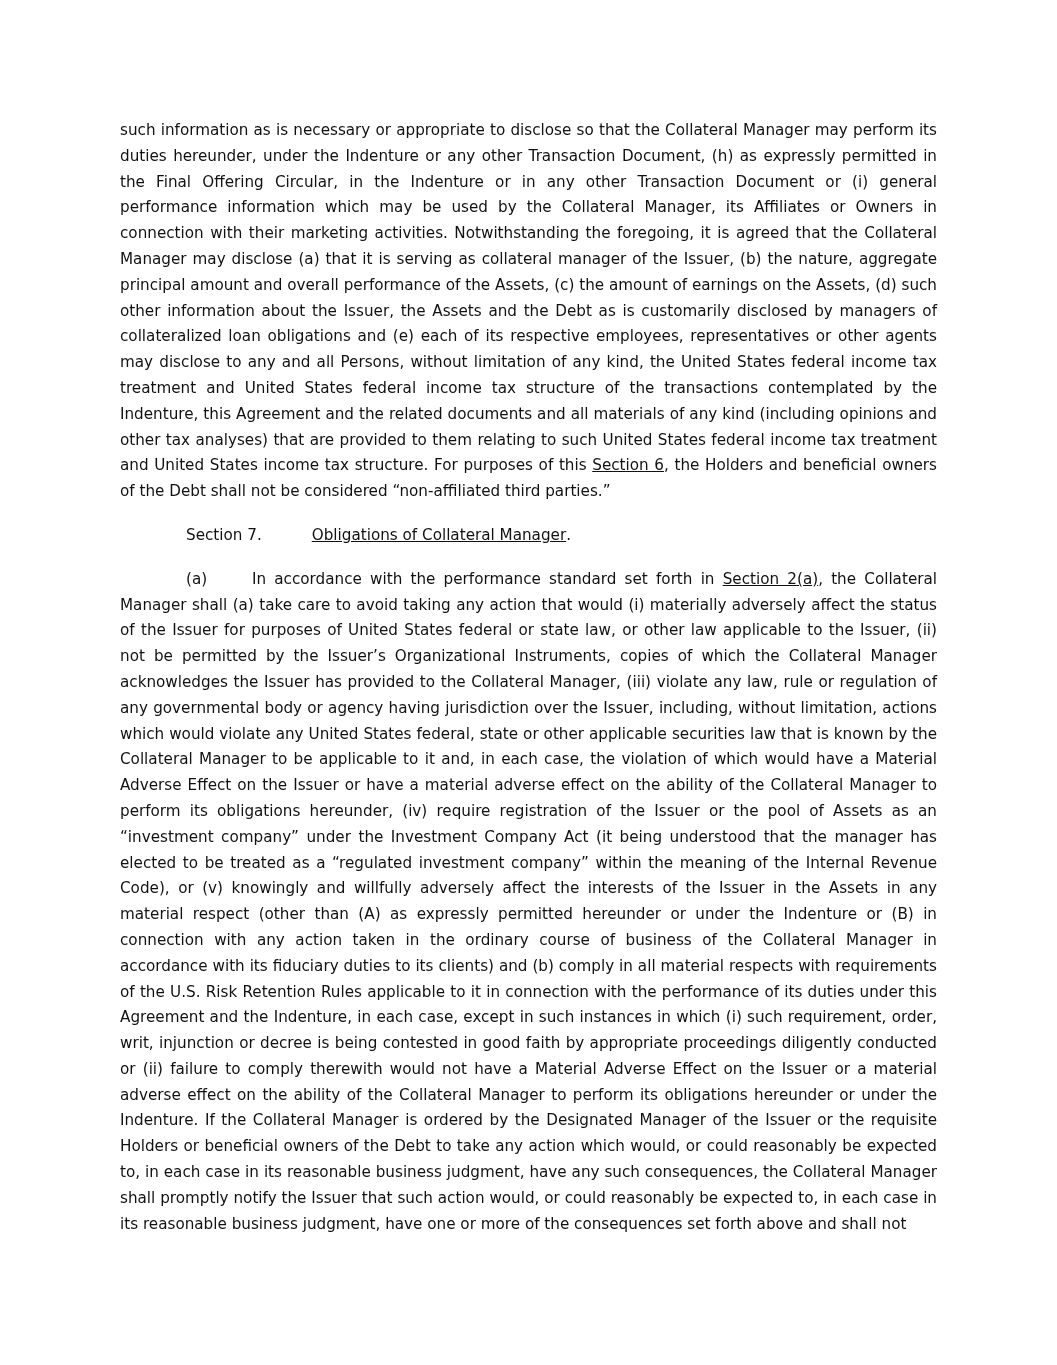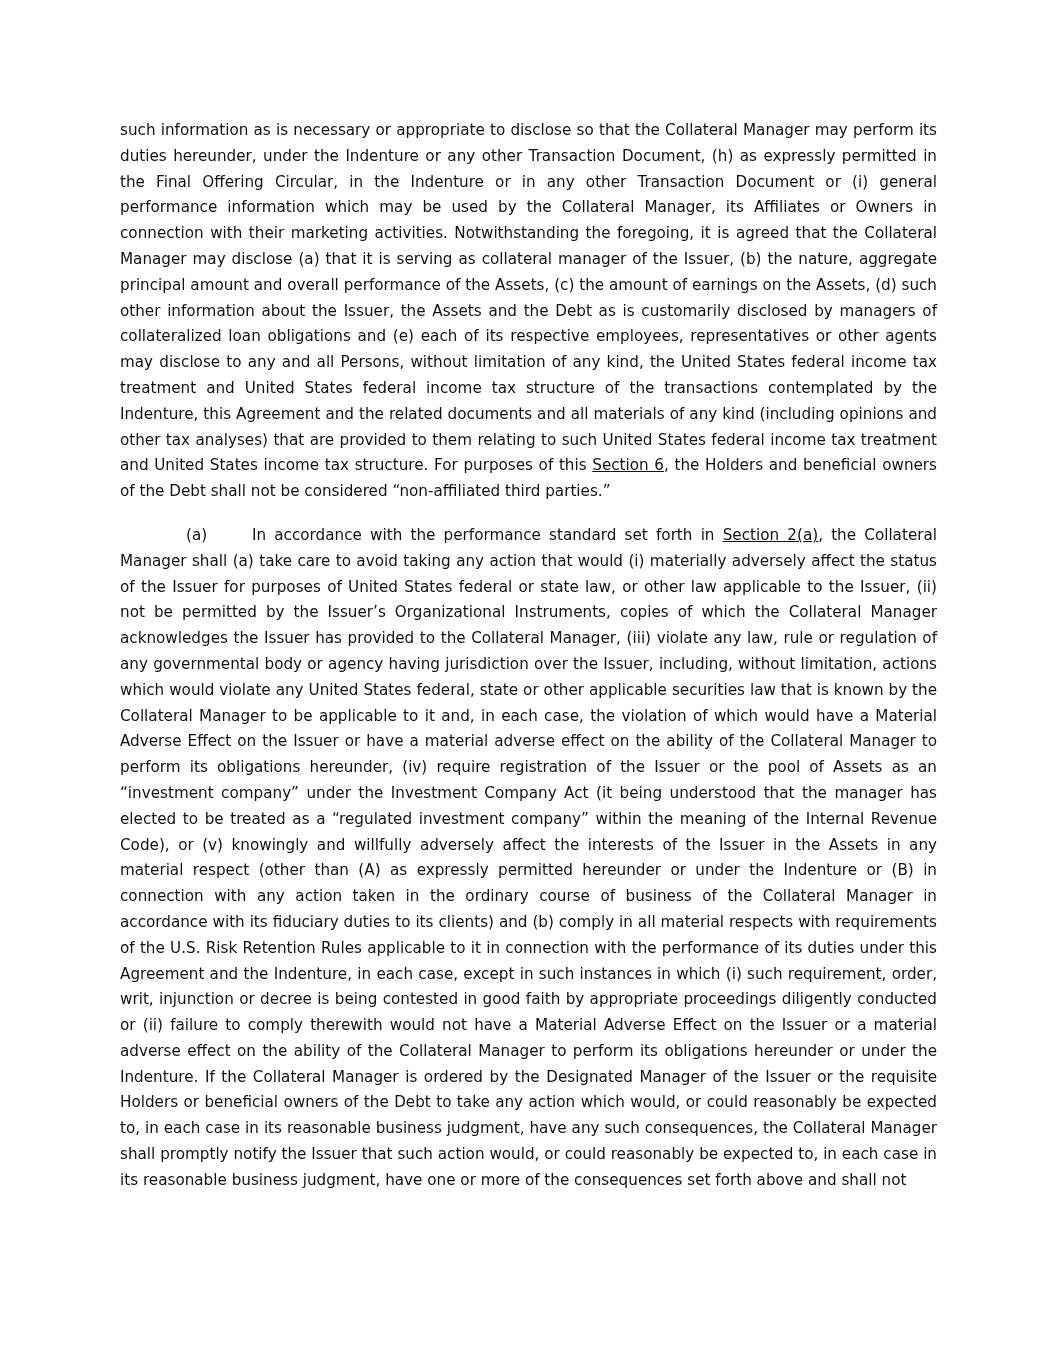--- a/index.html
+++ b/index.html
@@ -65,18 +65,19 @@
 </style>
 </head>
 <body>
 
 <div class="page">
 
   <div class="body-text">
 
     <p class="para"><span>such information as is necessary or appropriate to disclose so that the Collateral Manager may perform its duties hereunder, under the Indenture or any other Transaction Document, (h) as expressly permitted in the Final Offering Circular, in the Indenture or in any other Transaction Document or (i) general performance information which may be used by the Collateral Manager, its Affiliates or Owners in connection with their marketing activities.  Notwithstanding the foregoing, it is agreed that the Collateral Manager may disclose (a) that it is serving as collateral manager of the Issuer, (b) the nature, aggregate principal amount and overall performance of the Assets, (c) the amount of earnings on the Assets, (d) such other information about the Issuer, the Assets and the Debt as is customarily disclosed by managers of collateralized loan obligations and (e) each of its respective employees, representatives or other agents may disclose to any and all Persons, without limitation of any kind, the United States federal income tax treatment and United States federal income tax structure of the transactions contemplated by the Indenture, this Agreement and the related documents and all materials of any kind (including opinions and other tax analyses) that are provided to them relating to such United States federal income tax treatment and United States income tax structure.  For purposes of this </span><span class="u">Section 6</span><span>, the Holders and beneficial owners of the Debt shall not be considered “non-affiliated third parties.”</span></p>
 
+    <p class="para section-heading"><span class="sec-label">Section 7.</span><span class="sec-title">Obligations of Collateral Manager</span><span class="sec-period">.</span></p>
 
     <p class="para"><span class="sub-label">(a)</span><span>In accordance with the performance standard set forth in </span><span class="u">Section 2(a)</span><span>, the Collateral Manager shall (a) take care to avoid taking any action that would (i) materially adversely affect the status of the Issuer for purposes of United States federal or state law, or other law applicable to the Issuer, (ii) not be permitted by the Issuer’s Organizational Instruments, copies of which the Collateral Manager acknowledges the Issuer has provided to the Collateral Manager, (iii) violate any law, rule or regulation of any governmental body or agency having jurisdiction over the Issuer, including, without limitation, actions which would violate any United States federal, state or other applicable securities law that is known by the Collateral Manager to be applicable to it and, in each case, the violation of which would have a Material Adverse Effect on the Issuer or have a material adverse effect on the ability of the Collateral Manager to perform its obligations hereunder, (iv) require registration of the Issuer or the pool of Assets as an “investment company” under the Investment Company Act (it being understood that the manager has elected to be treated as a “regulated investment company” within the meaning of the Internal Revenue Code), or (v) knowingly and willfully adversely affect the interests of the Issuer in the Assets in any material respect (other than (A) as expressly permitted hereunder or under the Indenture or (B) in connection with any action taken in the ordinary course of business of the Collateral Manager in accordance with its fiduciary duties to its clients) and (b) comply in all material respects with requirements of the U.S. Risk Retention Rules applicable to it in connection with the performance of its duties under this Agreement and the Indenture, in each case, except in such instances in which (i) such requirement, order, writ, injunction or decree is being contested in good faith by appropriate proceedings diligently conducted or (ii) failure to comply therewith would not have a Material Adverse Effect on the Issuer or a material adverse effect on the ability of the Collateral Manager to perform its obligations hereunder or under the Indenture.  If the Collateral Manager is ordered by the Designated Manager of the Issuer or the requisite Holders or beneficial owners of the Debt to take any action which would, or could reasonably be expected to, in each case in its reasonable business judgment, have any such consequences, the Collateral Manager shall promptly notify the Issuer that such action would, or could reasonably be expected to, in each case in its reasonable business judgment, have one or more of the consequences set forth above and shall not</span></p>
 
   </div>
 
 </div>
 
 </body></html>

